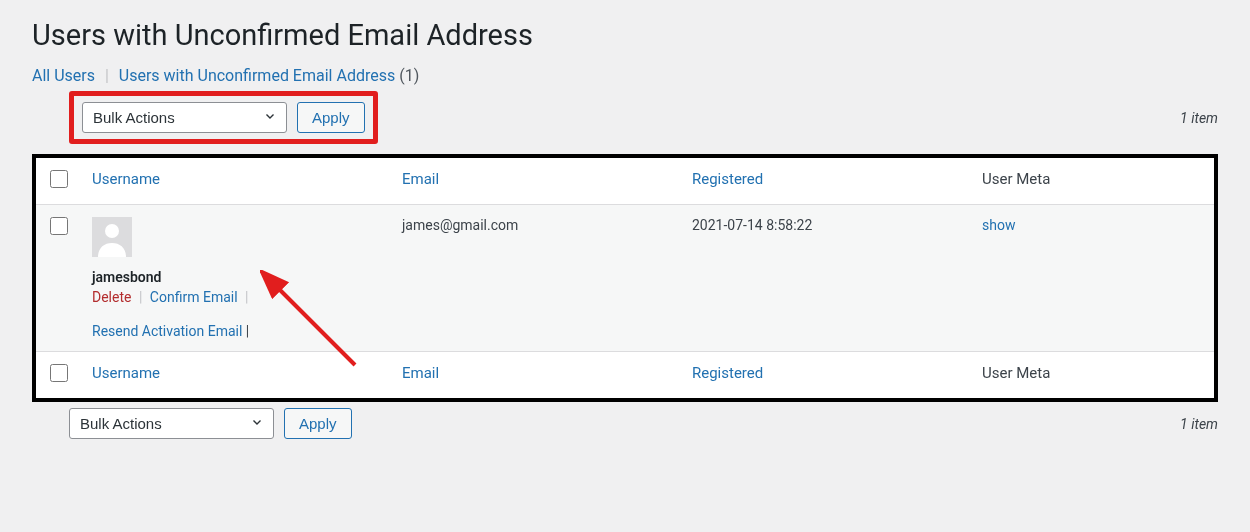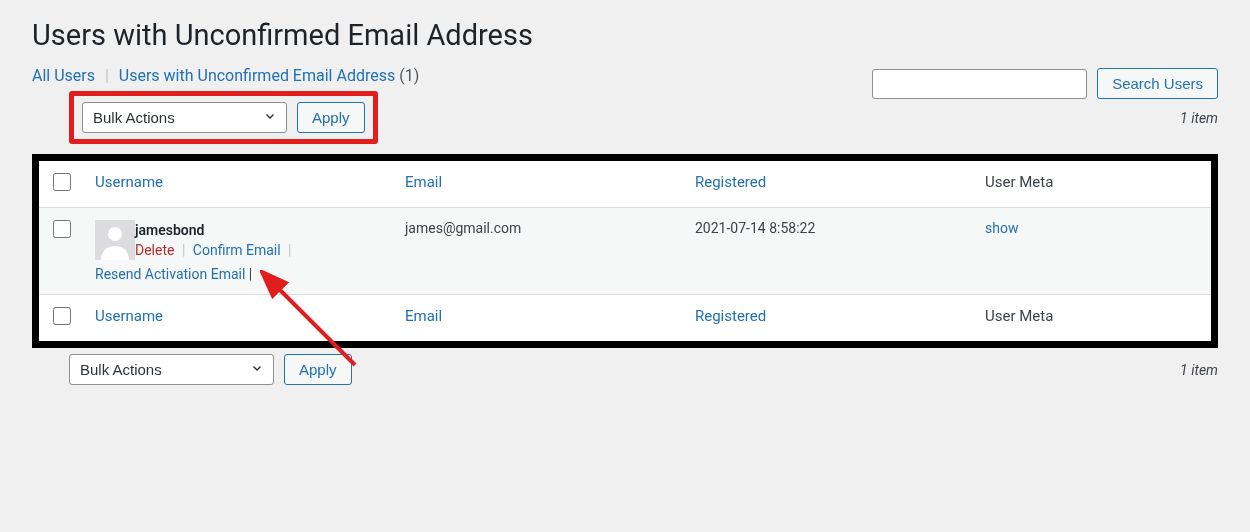--- a/index.html
+++ b/index.html
@@ -100,40 +100,42 @@
       padding: 6px 8px;
       font-size: 14px;
       width: 215px;
       background: #fff;
     }
     .tablenav-right { color: #3c434a; font-style: italic; }
     table.wp-list {
       width: 100%;
       border-collapse: collapse;
       background: #fff;
-      border: 7px solid #000000;
+      border: 4px solid #000000;
     }
     table.wp-list th, table.wp-list td {
       text-align: left;
       padding: 12px 12px;
       font-weight: 400;
       vertical-align: top;
     }
     table.wp-list thead th, table.wp-list tfoot th {
       border-bottom: 1px solid #dcdcde;
       border-top: 1px solid #dcdcde;
       font-size: 15px;
     }
     table.wp-list th.sortable a { color: #2271b1; text-decoration: none; }
     table.wp-list th.check-col, table.wp-list td.check-col { width: 34px; padding-left: 14px; }
     table.wp-list tbody tr { background: #f6f7f7; }
     .row-user {
       display: flex;
-      align-items: center;
+      align-items: flex-start;
+      gap: 12px;
       flex-wrap: wrap;
+      flex-direction: column;
     }
     .avatar {
       width: 40px;
       height: 40px;
       background: #dcdcde;
       display: flex;
       align-items: center;
       justify-content: center;
     }
     .avatar svg { width: 40px; height: 40px; }
@@ -162,24 +164,20 @@
     .col-reg{width:290px;}
   </style>
 </head>
 <body>
 
 <div class="wrap">
 
 
   <h1 class="page-title">Users with Unconfirmed Email Address</h1>
 
-  <div class="search-box">
-    <input type="text" class="search-input" value="" style="">
-    <button class="button">Search Users</button>
-  </div>
 
   <div class="subsubsub">
     <a href="#">All Users</a>
     <span class="pipe">|</span>
     <a href="#">Users with Unconfirmed Email Address</a>
     <span class="count">(1)</span>
   </div>
 
   <div class="top-row">
     <div class="actions-left">

